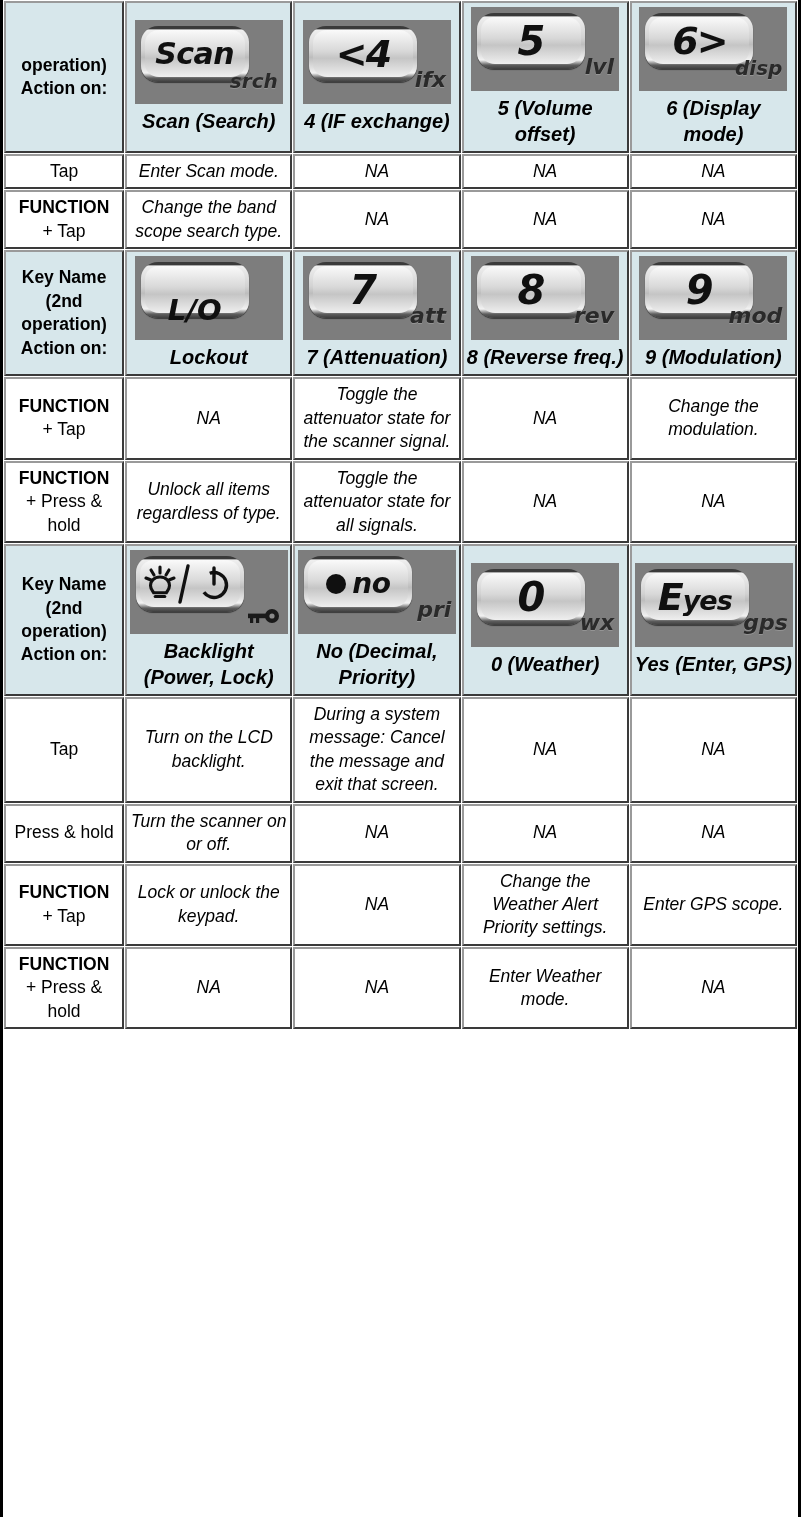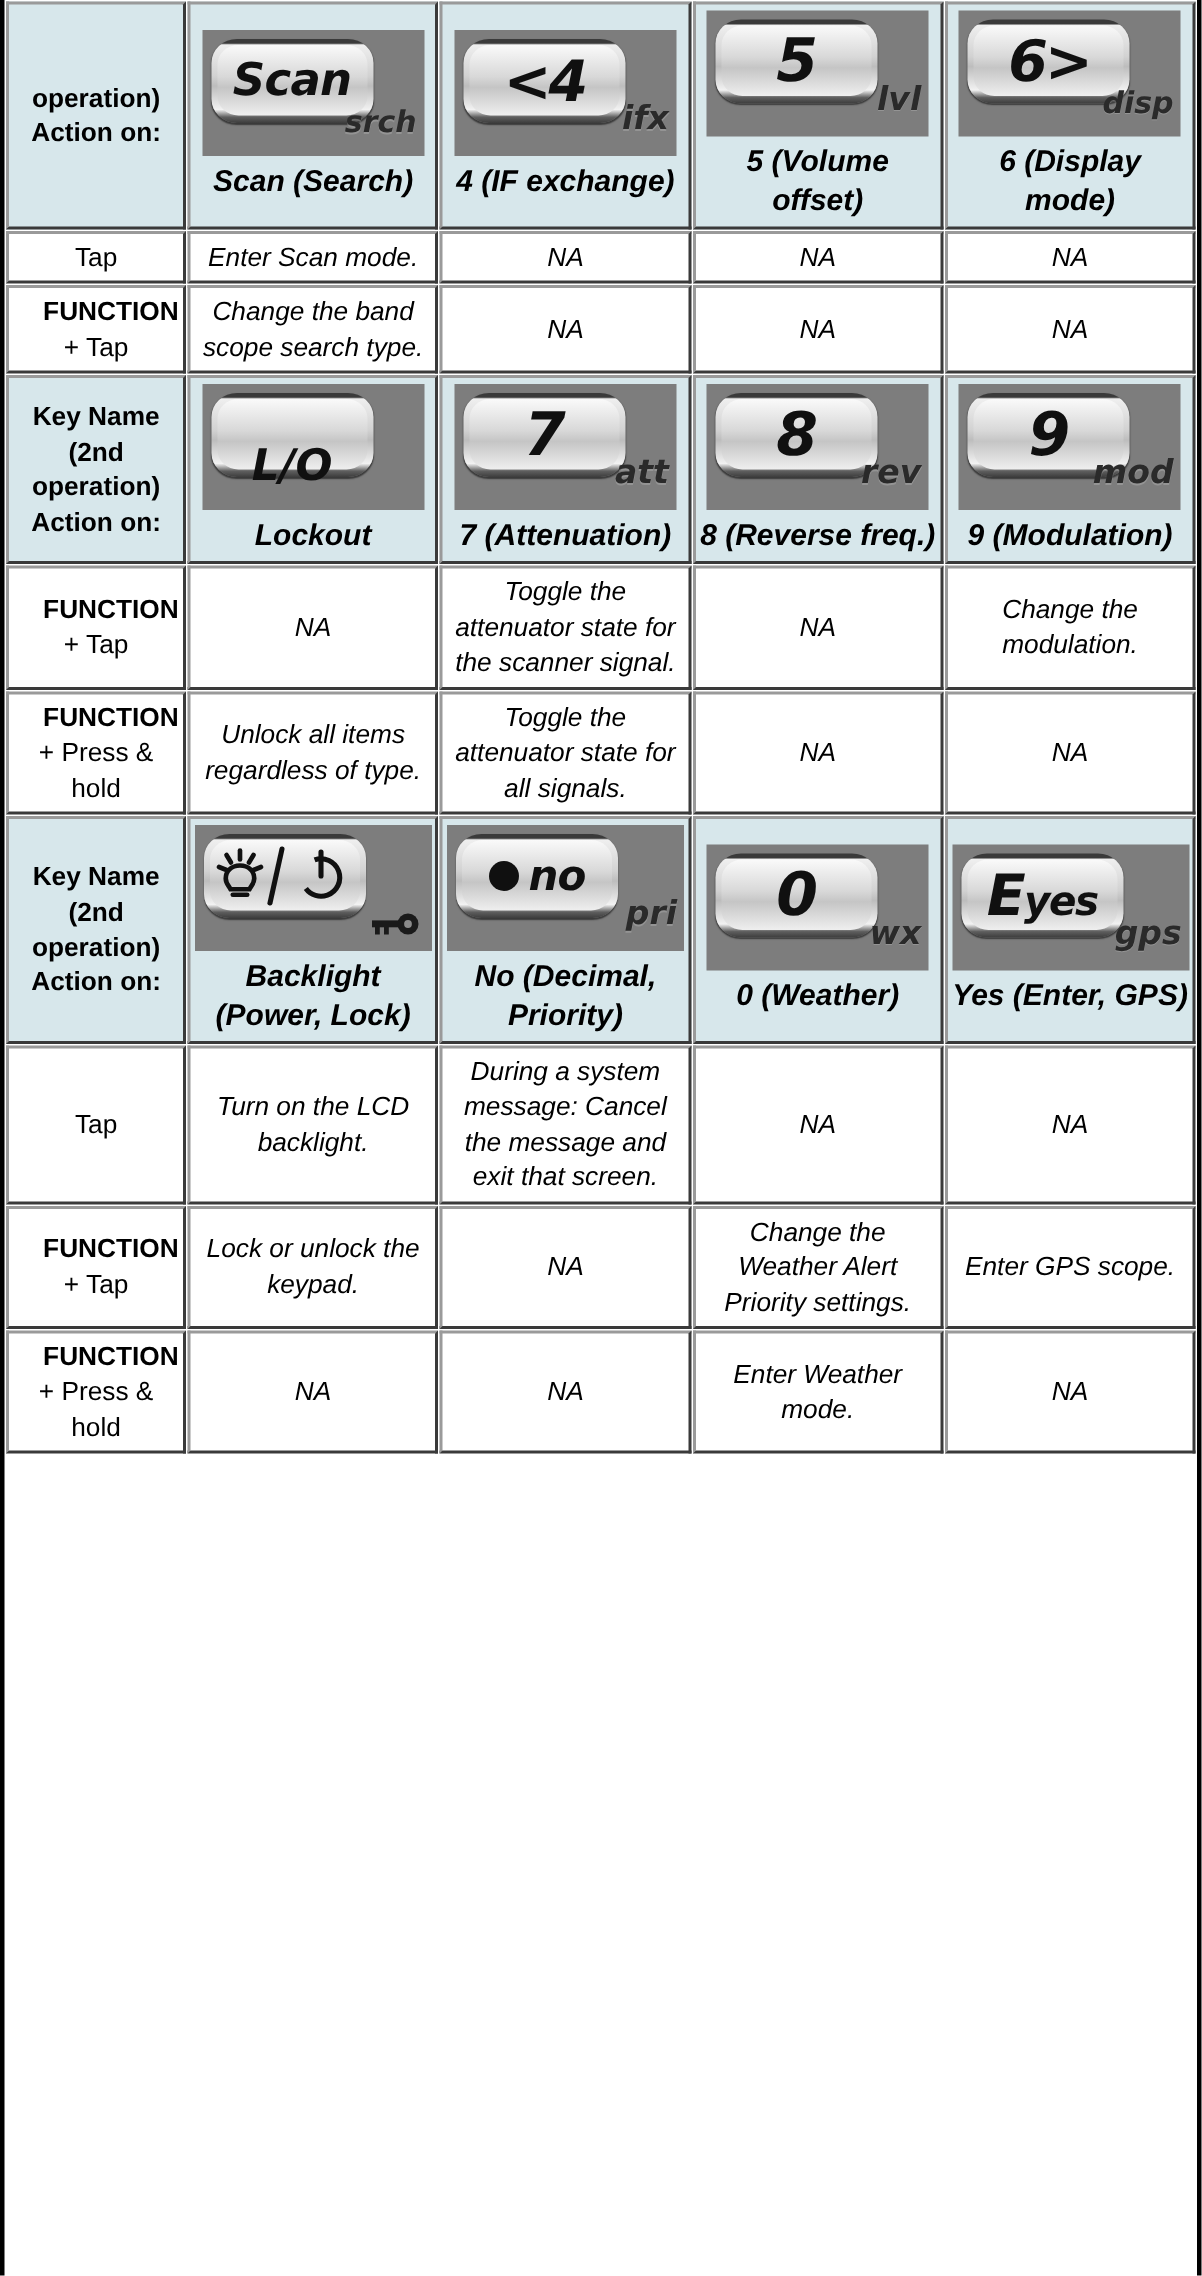--- a/index.html
+++ b/index.html
@@ -147,21 +147,21 @@
   }
   
   .glyph-backlight {
     position: relative;
     z-index: 2;
     width: 92px;
     height: 40px;
   }
   .glyph-backlight svg { display: block; }
 
-  .bold { font-weight: bold; text-align: right; }
+  .bold { font-weight: bold; }
   .cellline { display: block; }
 </style>
 </head>
 <body>
 
 <div class="sheet">
   <table class="keytable">
     <tbody id="tbody">
         <tr>
           <td class="hdr hdr-label colfirst">
@@ -354,20 +354,27 @@
           </td>
         </tr>
         <tr>
           <td class="colfirst"><span>Tap</span></td>
           <td class="colkey">Turn on the LCD backlight.</td>
           <td class="colkey">During a system message: Cancel the message and exit that screen.</td>
           <td class="colkey">NA</td>
           <td class="colkey">NA</td>
         </tr>
         <tr>
+          <td class="colfirst"><span>Press &amp; hold</span></td>
+          <td class="colkey">Turn the scanner on or off.</td>
+          <td class="colkey">NA</td>
+          <td class="colkey">NA</td>
+          <td class="colkey">NA</td>
+        </tr>
+        <tr>
           <td class="colfirst"><span class="bold cellline">FUNCTION</span><span>+ Tap</span></td>
           <td class="colkey">Lock or unlock the keypad.</td>
           <td class="colkey">NA</td>
           <td class="colkey">Change the Weather Alert Priority settings.</td>
           <td class="colkey">Enter GPS scope.</td>
         </tr>
         <tr>
           <td class="colfirst"><span class="bold cellline">FUNCTION</span><span>+ Press &amp; hold</span></td>
           <td class="colkey">NA</td>
           <td class="colkey">NA</td>

